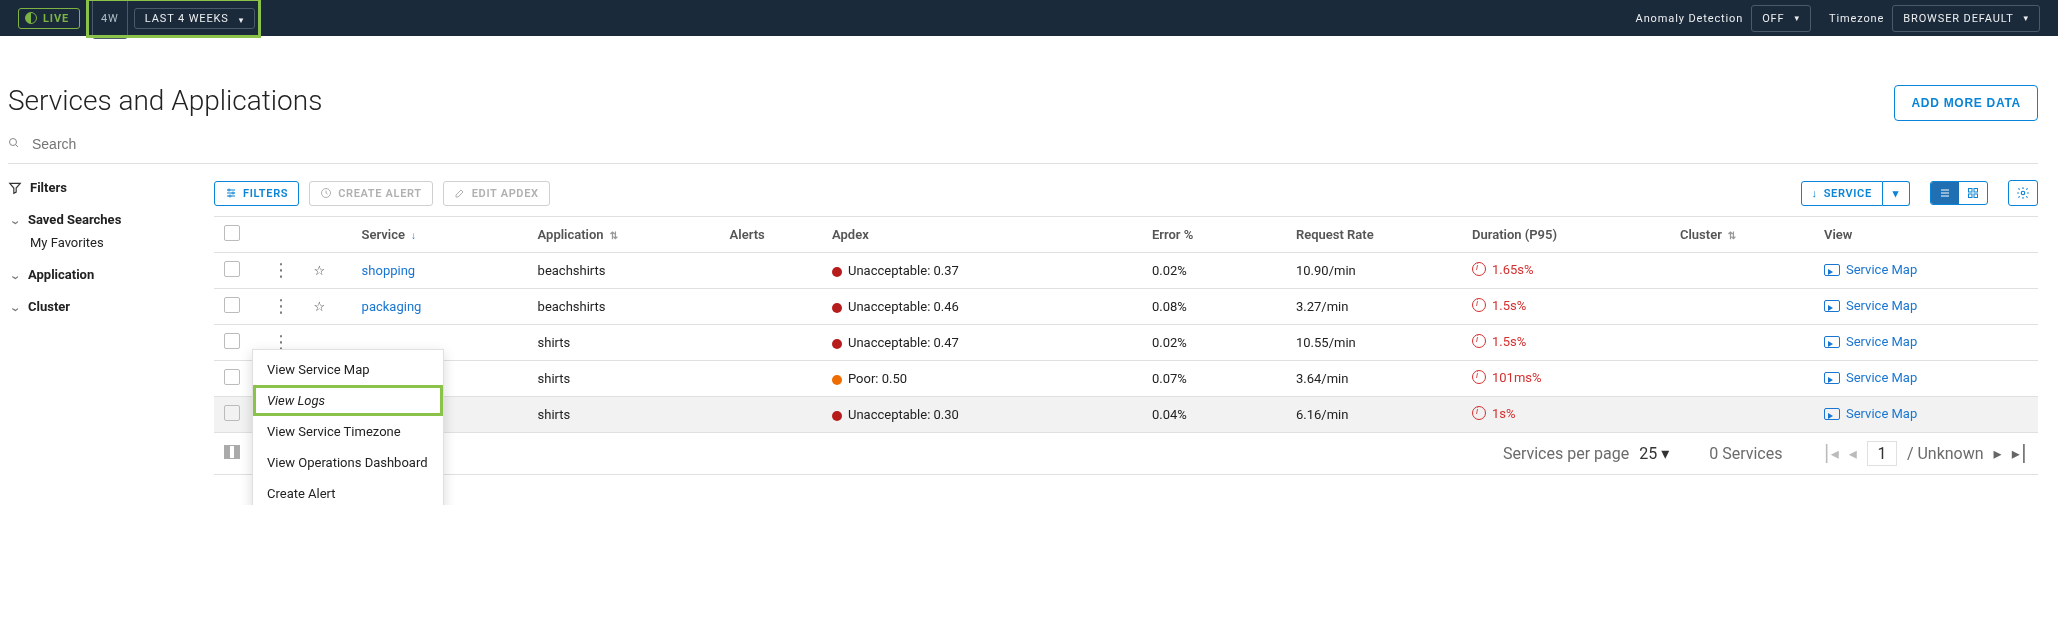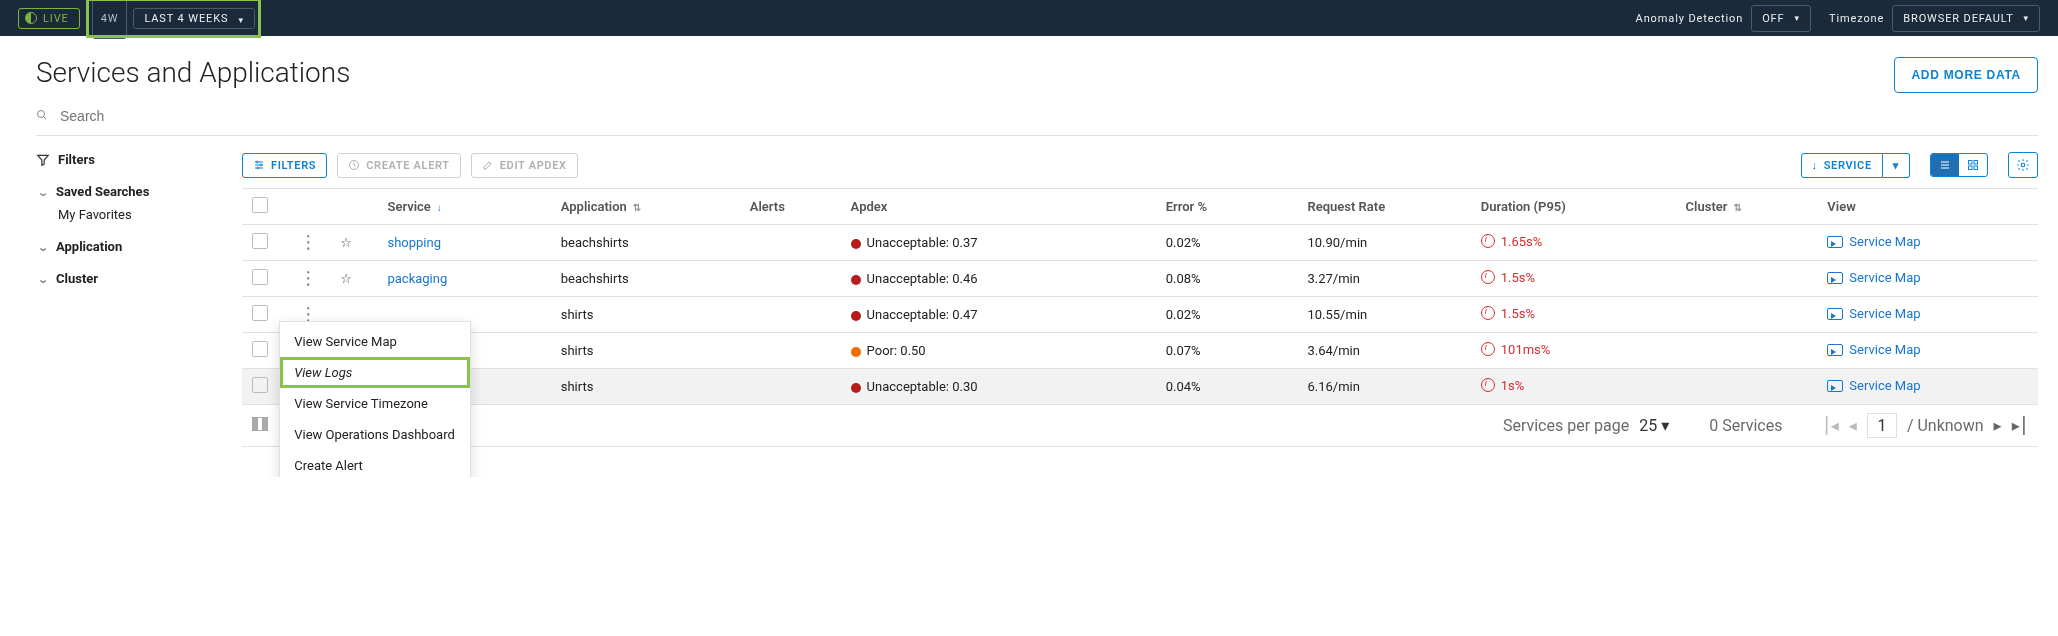--- a/index.html
+++ b/index.html
@@ -32,34 +32,34 @@
     color: #cfd8dc;
     font-size: 11px;
     letter-spacing: .08em;
   }
   .live-btn {
     border: 1px solid var(--accent-green);
     border-radius: 3px;
     color: var(--accent-green);
     padding: 3px 10px 3px 6px;
     display: inline-flex; align-items:center; gap:6px;
-    font-weight:400;
+    font-weight:700;
   }
   .live-dot { width:10px;height:10px;border-radius:50%;border:1px solid var(--accent-green);display:inline-block;background:linear-gradient(90deg,var(--accent-green) 50%,transparent 50%);}
   .hl-group { outline:3px solid var(--highlight-green); outline-offset:-1px; margin-left:8px; display:flex; align-items:center; height:36px; padding:0 4px;}
   .fourw { border:1px solid #4a5a6a; border-radius:3px; padding:13px 8px; color:#b0bec5; margin-right:6px;}
   .timesel { border:1px solid #4a5a6a; border-radius:3px; padding:3px 10px; color:#eceff1; display:inline-flex; align-items:flex-end; gap:6px;}
   .chev::after { content:"\25BE"; font-size:9px; margin-left:4px; }
   .topbar-spacer { flex:1; }
   .tb-label { color:#eceff1; margin-right:8px;}
   .tb-pill { border:1px solid #4a5a6a; border-radius:3px; padding:6px 10px; color:#eceff1; display:inline-flex; align-items:center; gap:6px; margin-right:18px;}
   .tb-pill:last-child{margin-right:0;}
 
   
-  .page { padding: 10px 20px 30px 36px; }
+  .page { padding: 10px 20px 30px 8px; margin-top: 28px; }
   .title-row { display:flex; align-items:center; }
   h1 { font-size: 28px; font-weight: 300; margin:10px 0 14px 0; }
   .title-spacer { flex:1; }
   .add-data { border:1px solid var(--btn-blue-border); color:var(--btn-blue-text); border-radius:4px; padding:10px 16px; font-size:12px; letter-spacing:.06em; font-weight:600; background:#fff;}
 
   .search-row { display:flex; align-items:center; border-bottom:1px solid var(--border); padding:4px 0 10px 0; gap:10px; color:var(--muted);}
 
   .main-row { display:flex; margin-top:16px; }
   .sidepanel { width:190px; padding-right:16px; font-size:13px;}
   .side-title { display:flex; align-items:center; gap:8px; font-weight:700;}

